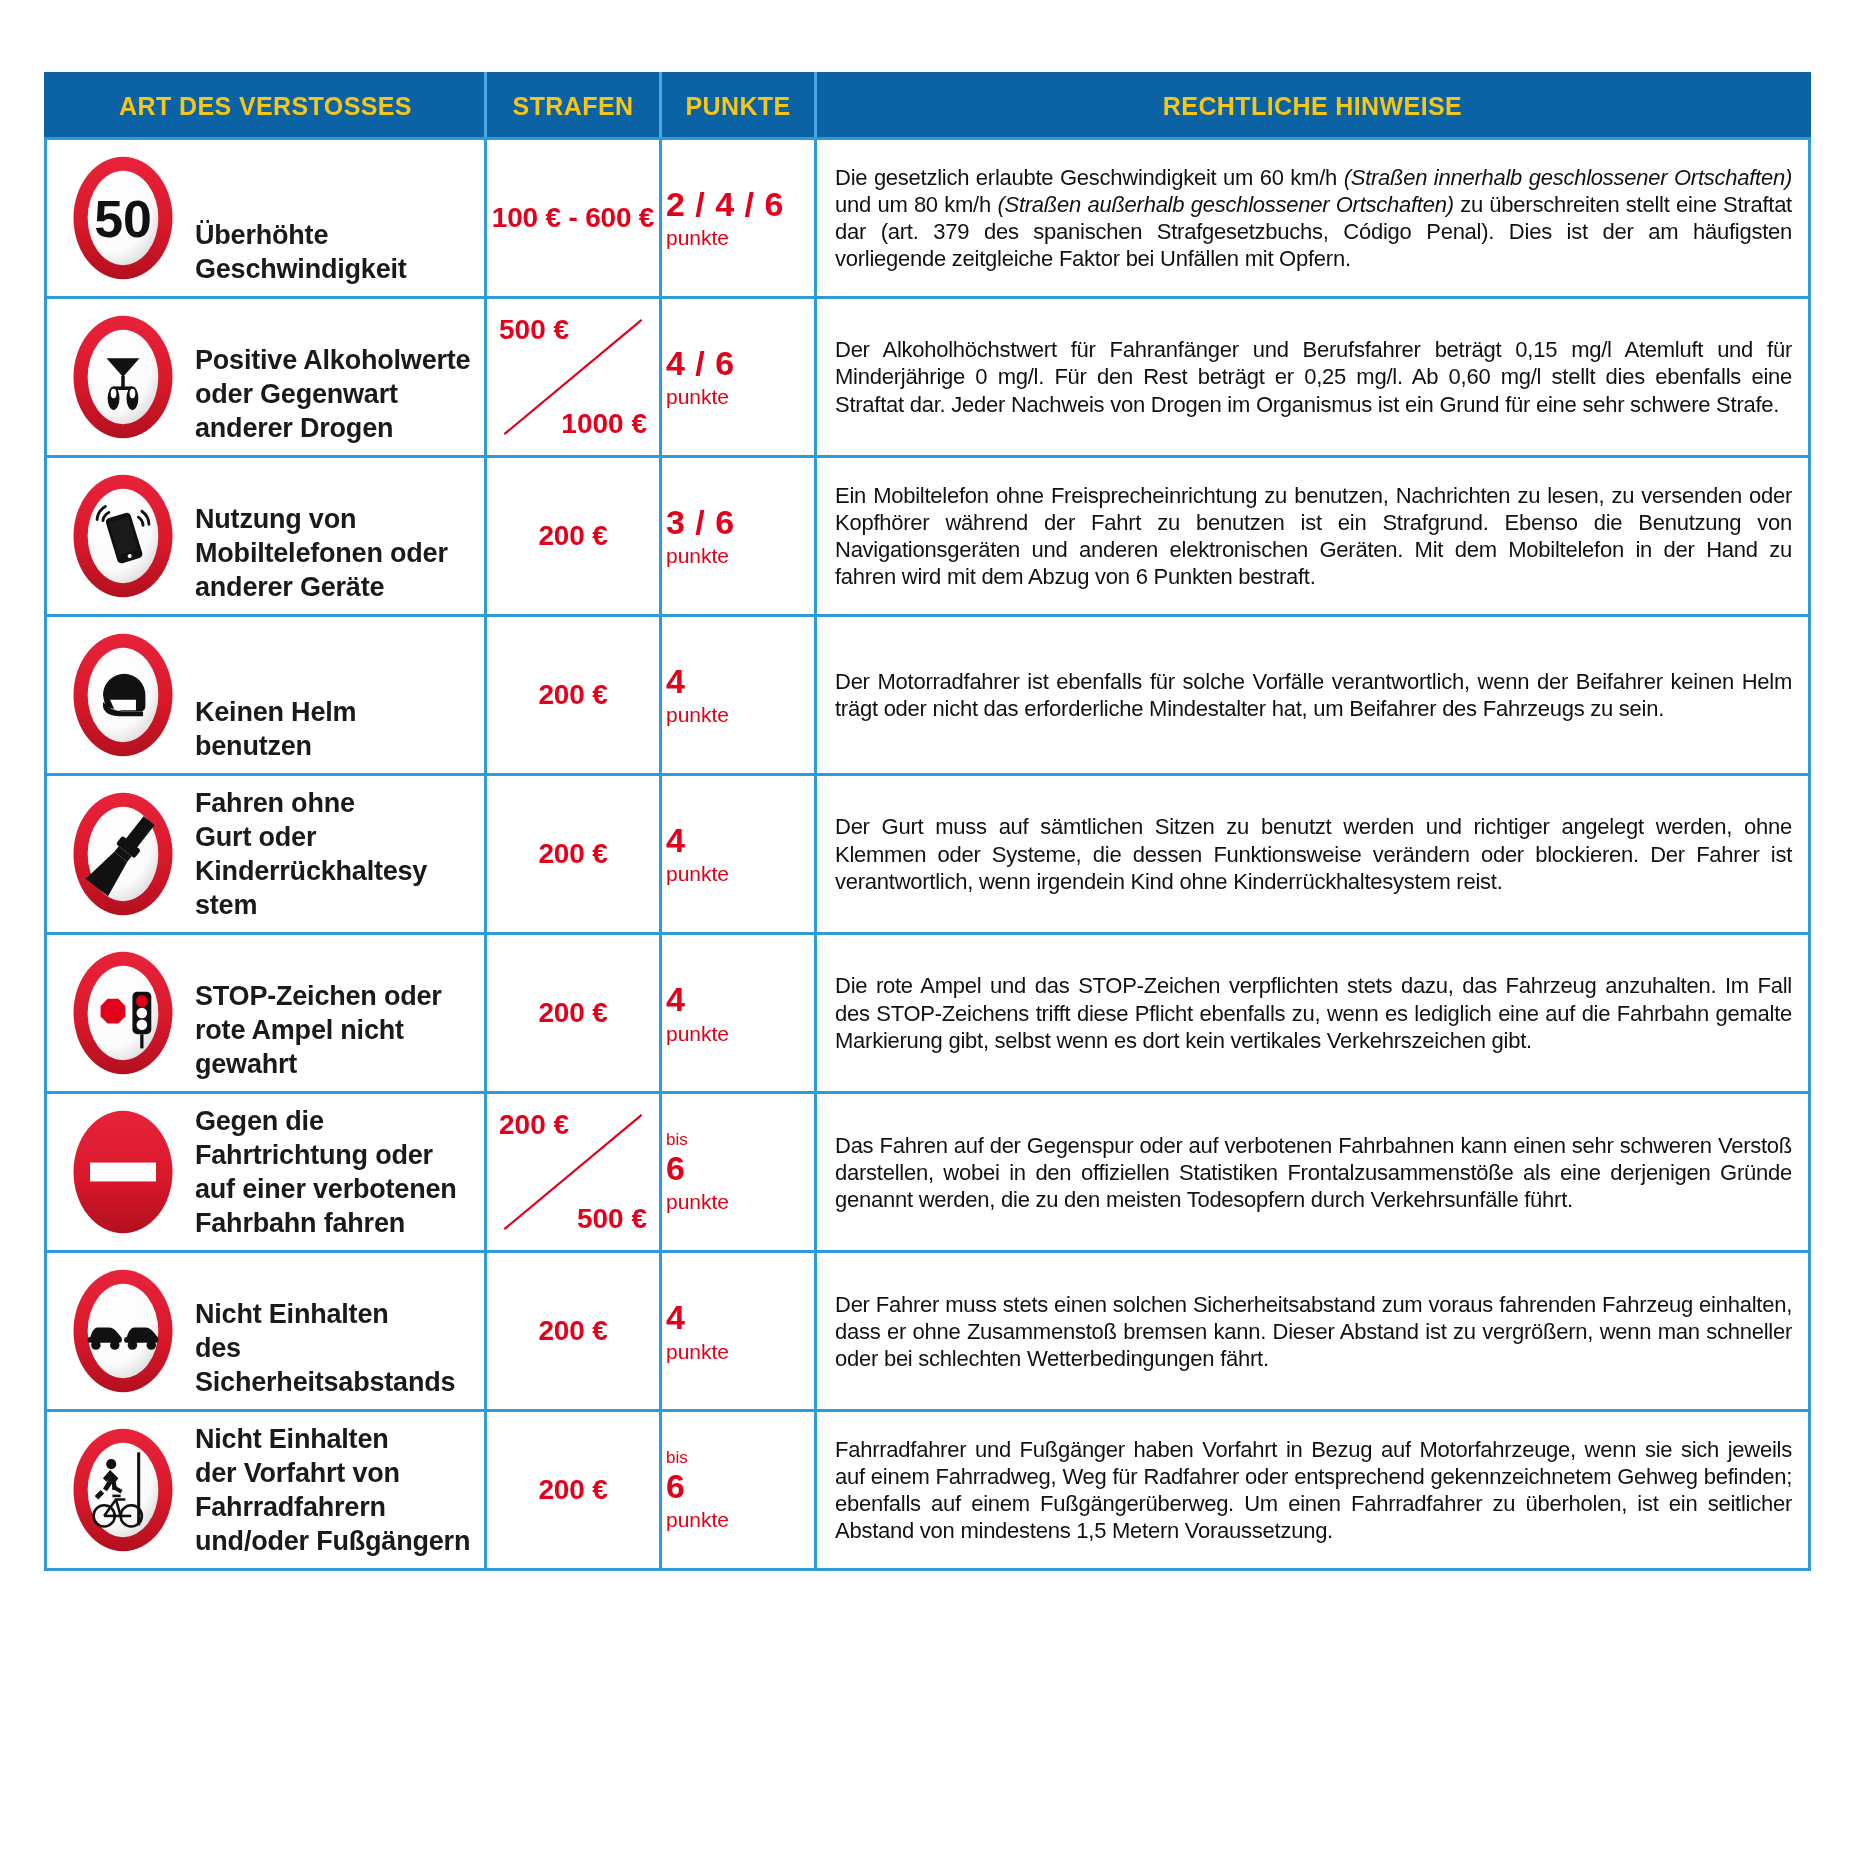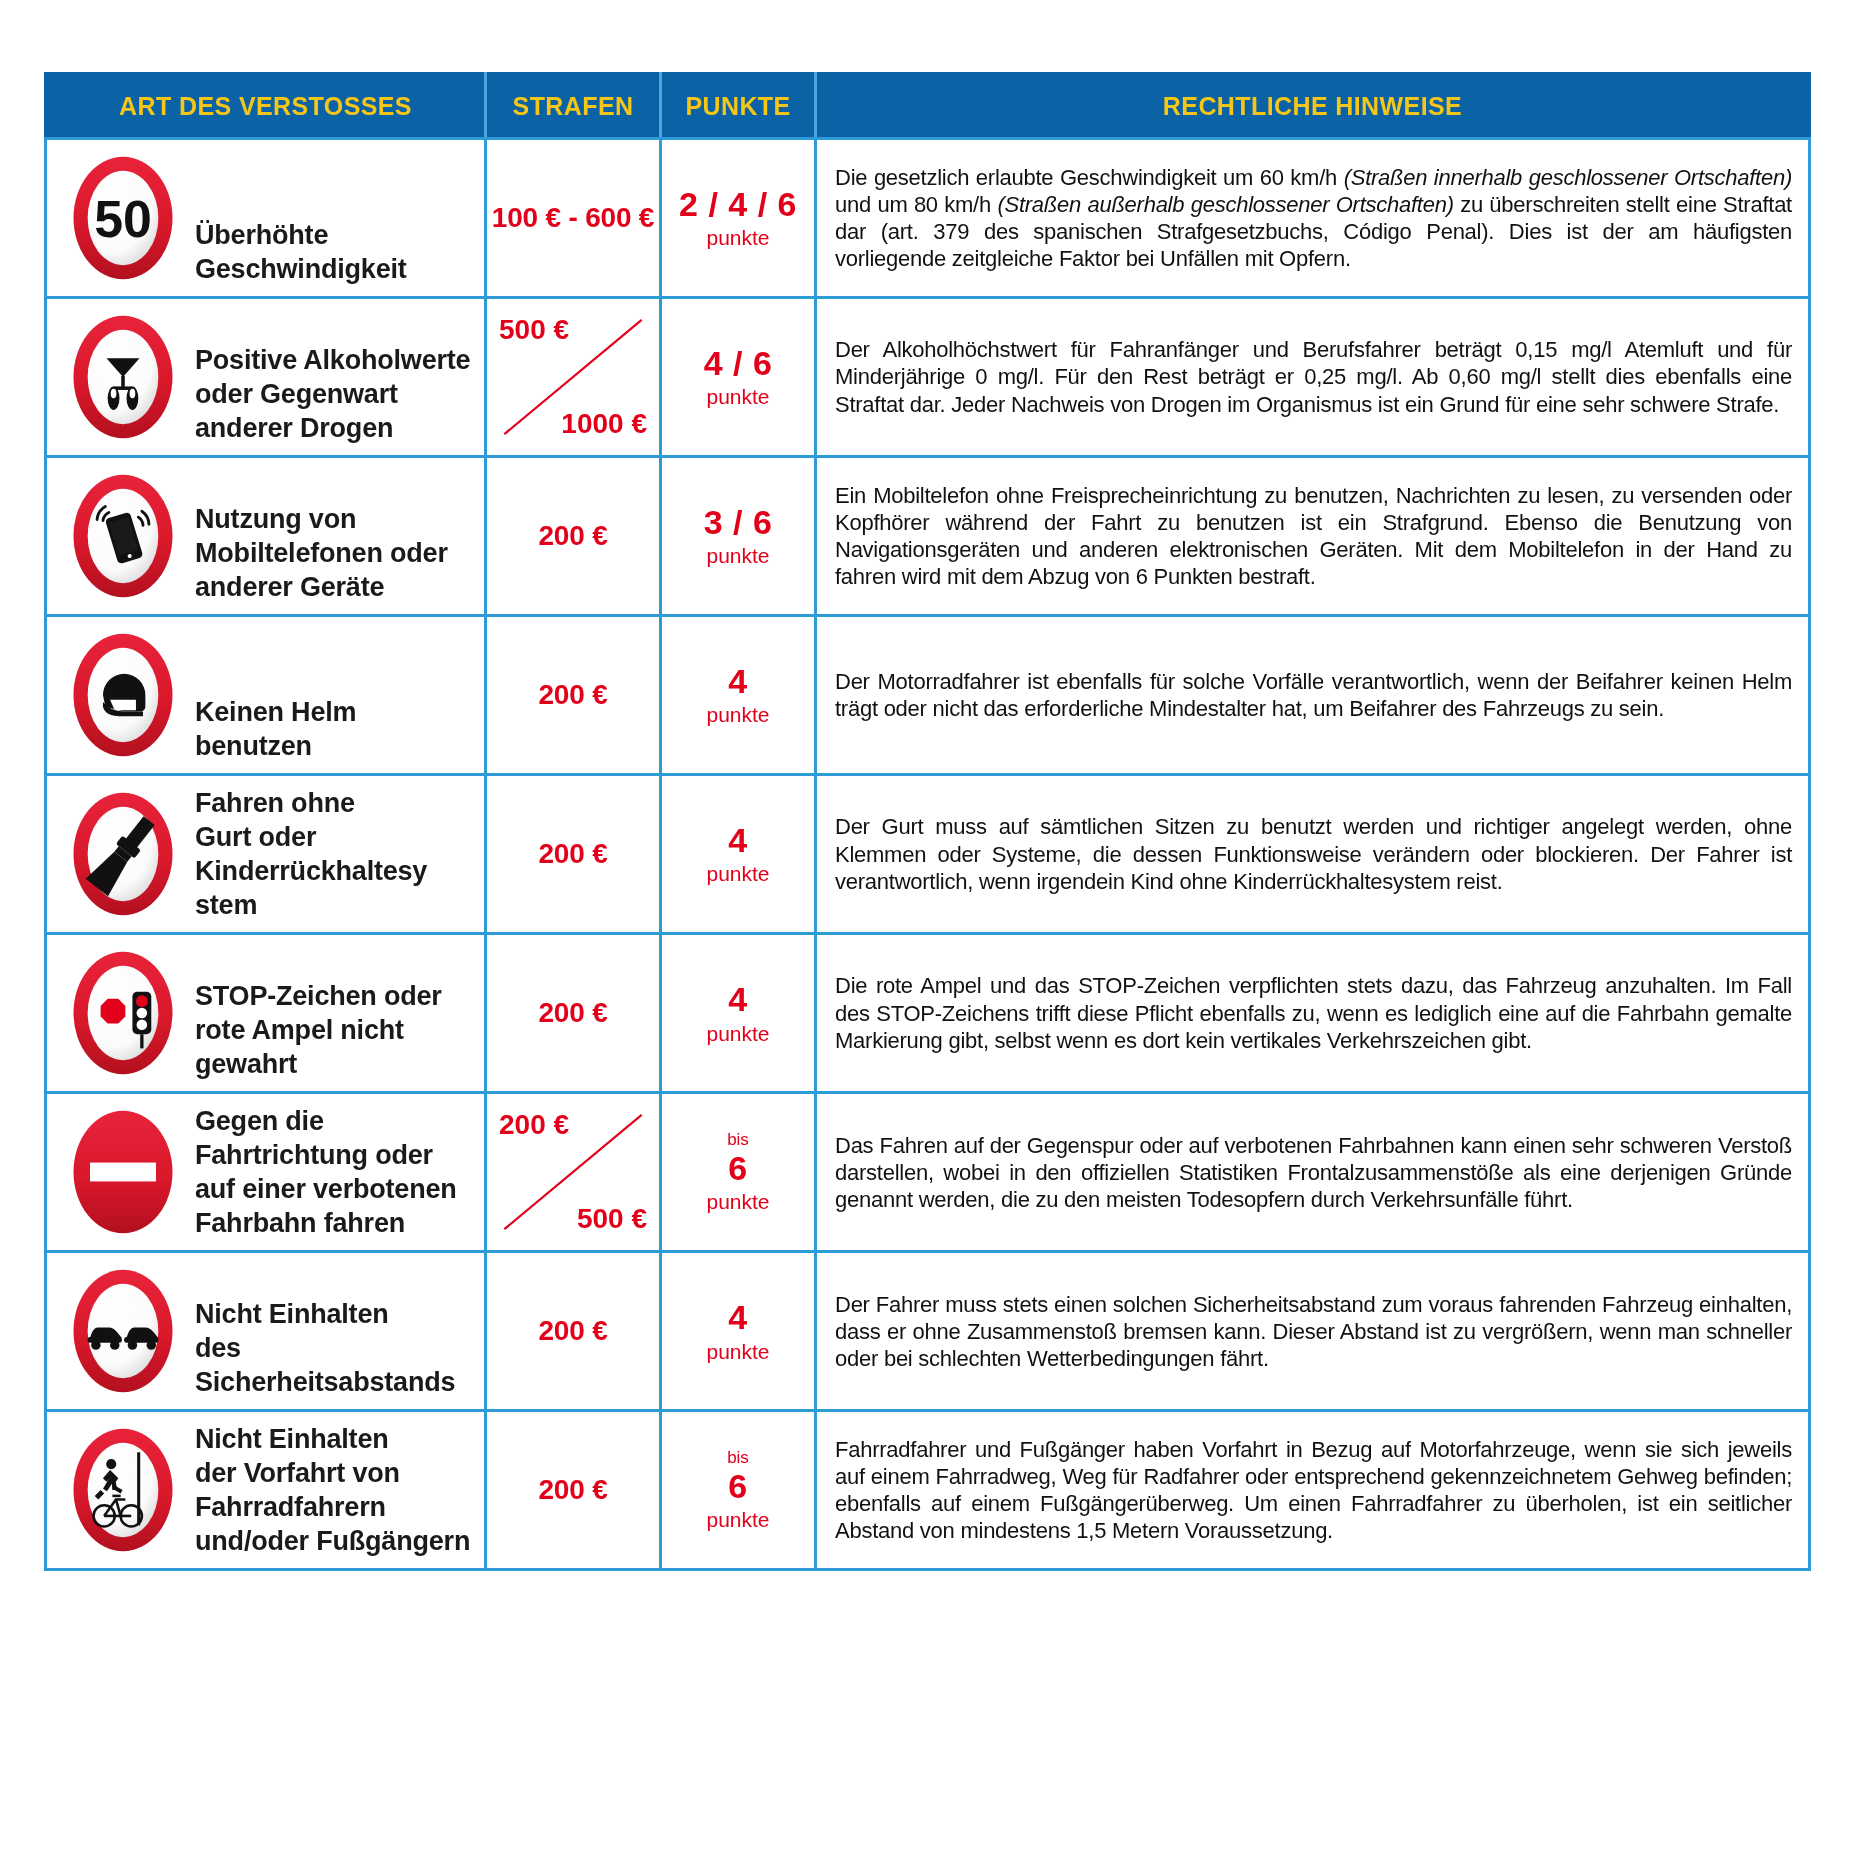--- a/index.html
+++ b/index.html
@@ -126,21 +126,21 @@
     font-weight: bold;
     color: #e2001a;
     margin-top: 36px;
   }
   .fine-dual .f-slash {
     position: absolute;
     left: 8px; top: 6px; right: 8px; bottom: 6px;
   }
 
   
-  .pts-cell { text-align: center; padding: 6px 4px; }
+  .pts-cell { padding: 6px 4px; }
   .pts-bis {
     font-size: 17px;
     color: #e2001a;
     line-height: 1.15;
   }
   .pts-main {
     font-size: 34px;
     font-weight: bold;
     color: #e2001a;
     line-height: 1.15;

